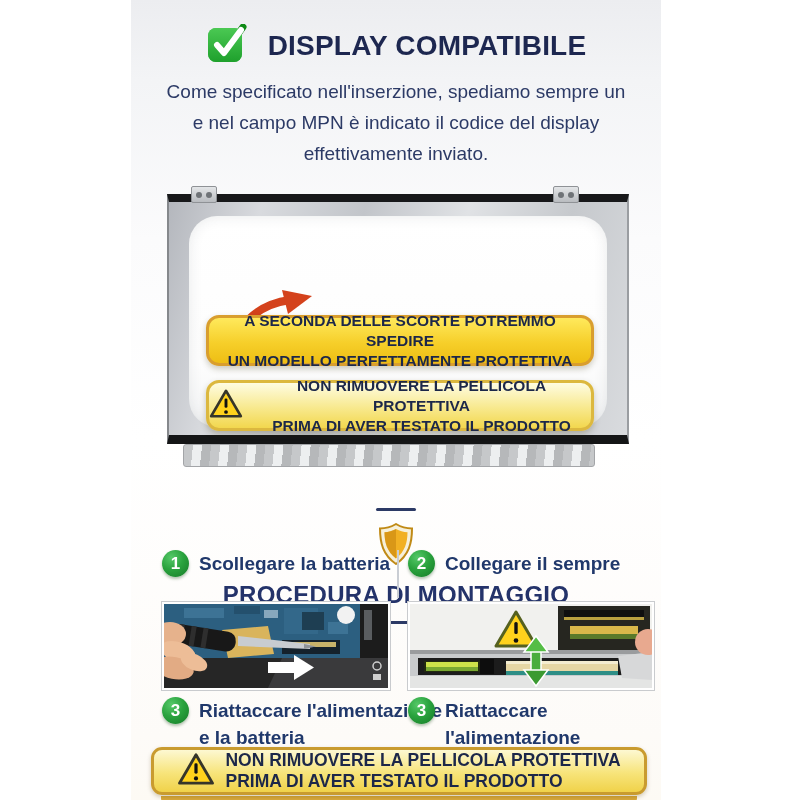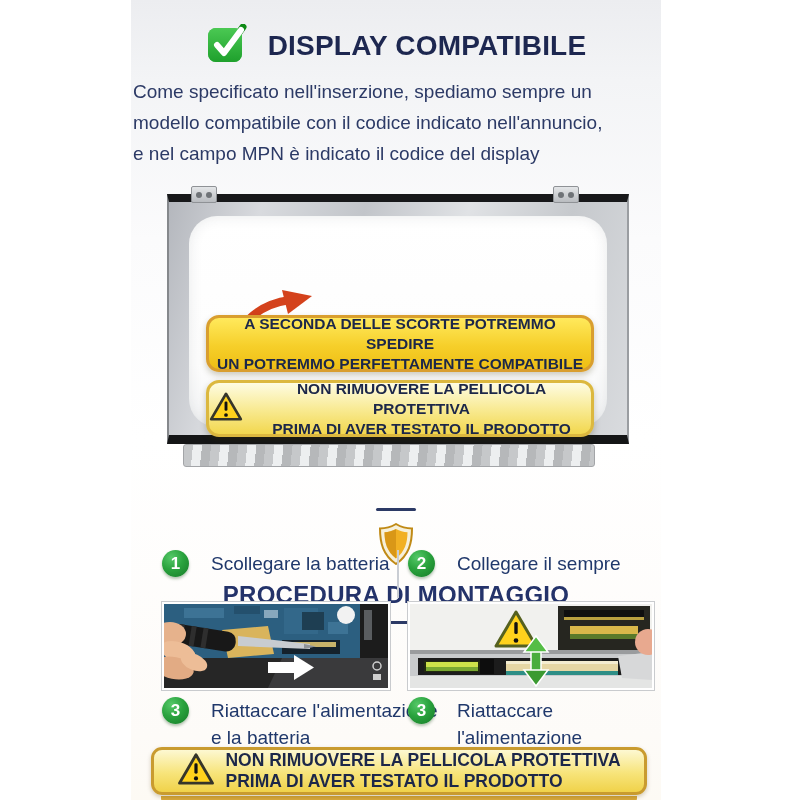--- a/index.html
+++ b/index.html
@@ -18,22 +18,22 @@
 
   
   .header-row {
     position:absolute; top:24px; left:0; width:100%;
     display:flex; align-items:center; justify-content:center; gap:20px;
   }
   .page-title {
     font-size:28px; font-weight:bold; color:#1d2750; letter-spacing:.2px;
   }
   .intro {
-    position:absolute; top:76px; left:2px; width:510px;
-    text-align:left; font-size:19px; line-height:31px; color:#2c3a66;
+    position:absolute; top:76px; left:10px; width:510px;
+    text-align:center; font-size:19px; line-height:31px; color:#2c3a66;
   }
 
   
   .panel-body {
     position:absolute; left:36px; top:194px; width:462px; height:250px;
     background:linear-gradient(105deg,#b4b7bd 0%,#d8dade 18%,#c2c5ca 38%,#e0e2e5 58%,#c6c9cd 78%,#d9dbde 100%);
     border-left:2px solid #85888c; border-right:2px solid #9a9da1;
     border-top:8px solid #17181a; border-bottom:9px solid #141516;
   }
   .bracket {
@@ -51,21 +51,21 @@
     box-shadow:inset 0 0 14px rgba(40,45,55,.10);
   }
   .panel-foil {
     position:absolute; left:52px; top:444px; width:412px; height:23px;
     background:repeating-linear-gradient(96deg,#c6c8ca 0 9px,#edeff0 9px 18px,#b6b8ba 18px 27px);
     border:1px solid #a3a5a8; border-radius:3px;
   }
   .red-arrow { position:absolute; left:55px; top:86px; width:92px; height:60px; }
 
   .note-box {
-    position:absolute; left:37px; right:33px; height:57px;
+    position:absolute; left:37px; right:33px; height:51px;
     border-radius:13px; display:flex; align-items:center; justify-content:center; gap:9px;
     box-shadow:0 3px 6px rgba(60,50,0,.25);
     text-align:center;
   }
   .note-box .lines { font-size:15.5px; font-weight:bold; line-height:20px; color:#1c2749; }
   .box-stock {
     top:113px;
     background:linear-gradient(180deg,#ffe95c 0%,#f6cf2a 55%,#eebe14 100%);
     border:3px solid #d99e2e;
   }
@@ -87,21 +87,21 @@
   .step {
     position:absolute; display:flex; align-items:flex-start; gap:10px;
   }
   .badge {
     flex:0 0 auto; width:27px; height:27px; border-radius:50%;
     background:radial-gradient(circle at 35% 28%,#55c868 0%,#2aa33e 45%,#157a27 100%);
     color:#ffffff; font-size:17px; font-weight:bold;
     display:flex; align-items:center; justify-content:center;
     box-shadow:0 2px 3px rgba(0,60,0,.3);
   }
-  .step-text { font-size:19px; font-weight:normal; color:#20386b; line-height:27px;margin-left:12px; }
+  .step-text { font-size:19px; font-weight:bold; color:#20386b; line-height:27px; }
 
   .scene {
     position:absolute; top:601px; background:#ffffff;
     border:1px solid #c9cbce; padding:2px;
   }
   .scene svg { display:block; }
   .col-divider {
     position:absolute; left:266px; top:550px; width:2px; height:48px; background:#c9cdd3;
   }
 
@@ -137,22 +137,22 @@
           </linearGradient>
         </defs>
         <path d="M11 21 L18 29 L35 6" fill="none" stroke="#ffffff" stroke-width="6" stroke-linecap="round" stroke-linejoin="round"></path>
       </svg>
     </span>
     <span class="page-title">DISPLAY COMPATIBILE</span>
   </div>
 
   <div class="intro">
     <div>Come specificato nell'inserzione, spediamo sempre un</div>
-    <div>modello compatibile con il codice indicato nell'annuncio,</div>
     <div>e nel campo MPN è indicato il codice del display</div>
+    <div>effettivamente inviato.</div>
   </div>
 
   <div class="panel-body">
     <div class="bracket b-left">
         <i></i>
         <i></i>
       </div>
     <div class="bracket b-right">
         <i></i>
         <i></i>
@@ -162,21 +162,21 @@
     <div class="red-arrow">
       <svg width="92" height="60" viewBox="0 0 92 60">
         <path d="M8 58 C 16 34, 36 16, 66 12" fill="none" stroke="#d4421c" stroke-width="8" stroke-linecap="round"></path>
         <polygon points="58,2 88,8 64,26" fill="#d4421c"></polygon>
       </svg>
     </div>
 
     <div class="note-box box-stock">
       <div class="lines">
         <div>A SECONDA DELLE SCORTE POTREMMO SPEDIRE</div>
-        <div>UN POTREMMO PERFETTAMENTE COMPATIBILE</div>
+        <div>UN MODELLO PERFETTAMENTE PROTETTIVA</div>
       </div>
     </div>
 
     <div class="note-box box-film">
       <span>
         <svg width="34" height="31" viewBox="0 0 40 36">
           <polygon points="20,3 37.5,33 2.5,33" fill="#ffd21c" stroke="#35352a" stroke-width="3" stroke-linejoin="round"></polygon>
           <rect x="18.3" y="12" width="3.4" height="11" rx="1.5" fill="#111111"></rect>
           <circle cx="20" cy="28" r="2.2" fill="#111111"></circle>
         </svg>

